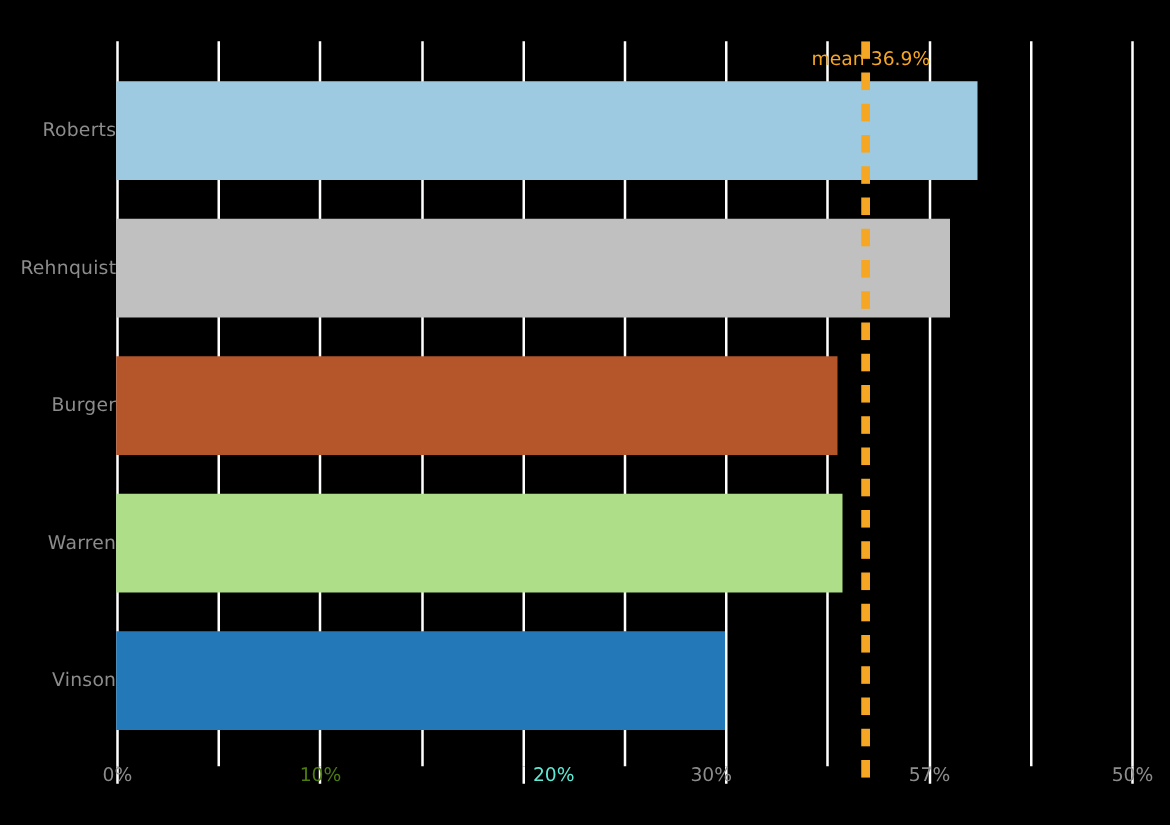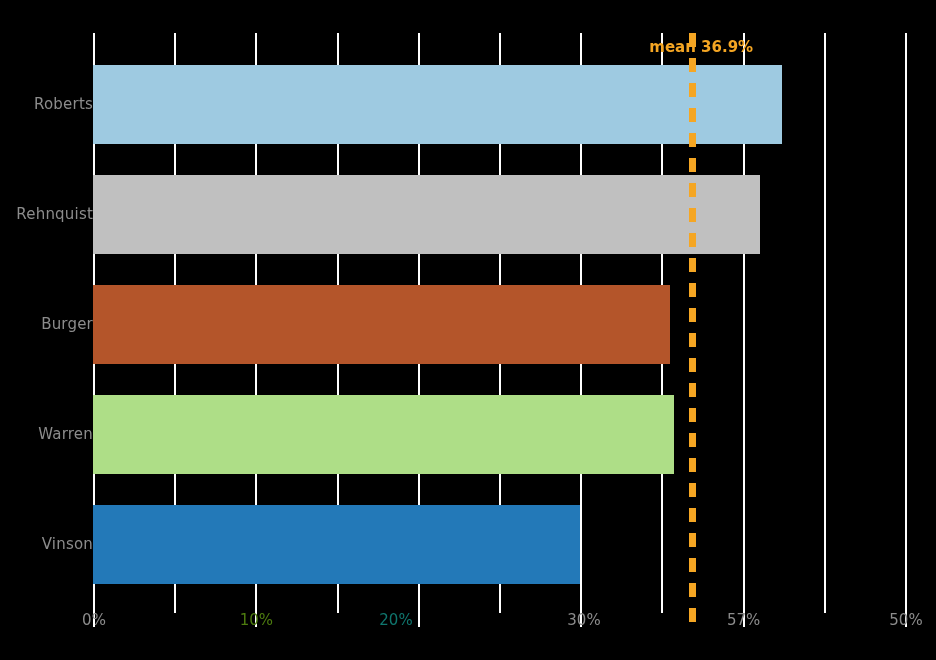--- a/index.html
+++ b/index.html
@@ -94,21 +94,21 @@
       to bottom,
       #f5a623 0px, #f5a623 14px,
       transparent 14px, transparent 25px
     );
     background-size: 7px 25px;
   }
   .mean-label {
     position: absolute;
     color: #f5a623;
     font-size: 15px;
-    font-weight: bold;
+    font-weight: normal;
     white-space: nowrap;
     line-height: 1;
   }
 </style>
 </head>
 <body>
 
 <div id="chart-root">
 
   <div class="plot-area">
@@ -151,23 +151,23 @@
       <div class="ylabel" style="top: 426.5px; color: rgb(140, 140, 140);">Warren</div>
       <div class="ylabel" style="top: 536.5px; color: rgb(140, 140, 140);">Vinson</div>
     </div>
 
   <div id="xaxis">
       <div class="xtick-major" style="left: 93px; background: rgb(255, 255, 255);"></div>
       <div class="xlabel" style="left: 94px; color: rgb(140, 140, 140);">0%</div>
       <div class="xtick-major" style="left: 255.4px; background: rgb(255, 255, 255);"></div>
       <div class="xlabel" style="left: 256.4px; color: #4d7c0f;">10%</div>
       <div class="xtick-major" style="left: 417.8px; background: rgb(255, 255, 255);"></div>
-      <div class="xlabel" style="left: 396px; color: #0f766e;">20%</div>
+      <div class="xlabel" style="left: 443px; color: #5eead4;">20%</div>
       <div class="xtick-major" style="left: 580.2px; background: rgb(255, 255, 255);"></div>
-      <div class="xlabel" style="left: 584px; color: rgb(140, 140, 140);">30%</div>
+      <div class="xlabel" style="left: 569px; color: rgb(140, 140, 140);">30%</div>
       <div class="xtick-major" style="left: 742.6px; background: rgb(255, 255, 255);"></div>
       <div class="xlabel" style="left: 743.6px; color: rgb(140, 140, 140);">57%</div>
       <div class="xtick-major" style="left: 905px; background: rgb(255, 255, 255);"></div>
       <div class="xlabel" style="left: 906px; color: rgb(140, 140, 140);">50%</div>
     </div>
 
   <div id="mean-group">
       <div class="mean-line" style="left: 689.256px;"></div>
       <div class="mean-label" style="left: 649.256px; top: 40px; color: rgb(245, 166, 35);">mean 36.9%</div>
     </div>

